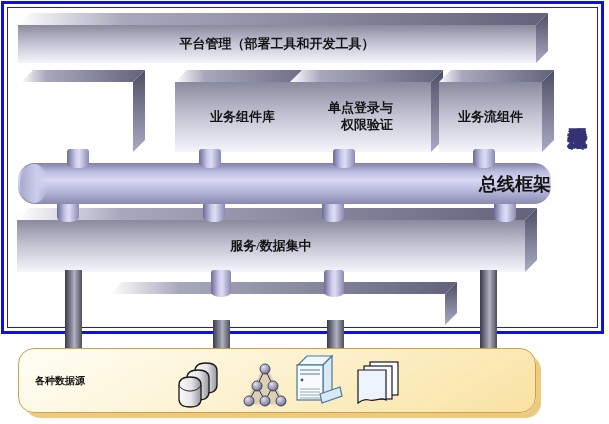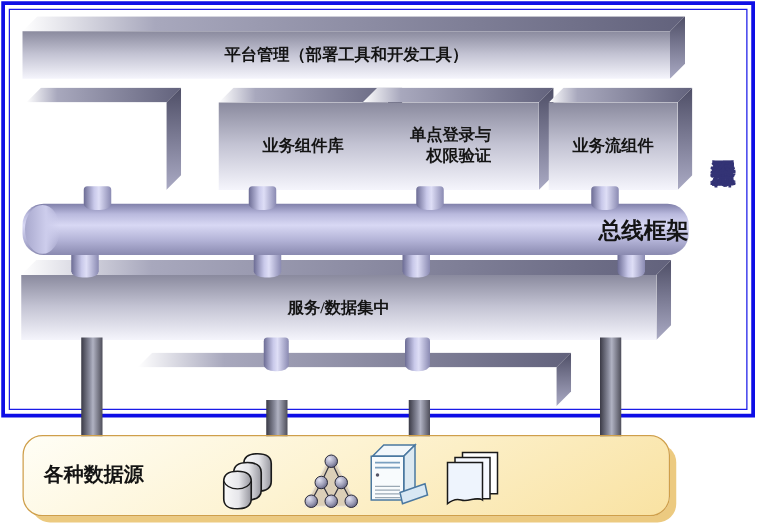--- a/index.html
+++ b/index.html
@@ -88,21 +88,21 @@
   #pillar-4 { left:480px; top:270px; height:88px; }
   
   .ds-panel {
     position:absolute; left:18px; top:348px; width:518px; height:65px;
     border-radius:16px; border:1px solid #CF9F4A; z-index:7;
     background: linear-gradient(150deg,#fffef6 0%, #fdf3d2 45%, #f9e2a2 100%);
     box-shadow: 6px 6px 0 -1px #ECCA80;
   }
   .ds-label {
     position:absolute; left:16px; top:0; height:100%; display:flex; align-items:center;
-    font-size:16px; font-weight:bold; color:#141414;
+    font-size:10px; font-weight:bold; color:#141414;
   }
   .ds-icon { position:absolute; }
   #icon-db   { left:158px; top:13px; }
   #icon-tri  { left:222px; top:11px; }
   #icon-pc   { left:273px; top:4px;  }
   #icon-docs { left:336px; top:11px; }
 </style>
 </head>
 <body>
 

